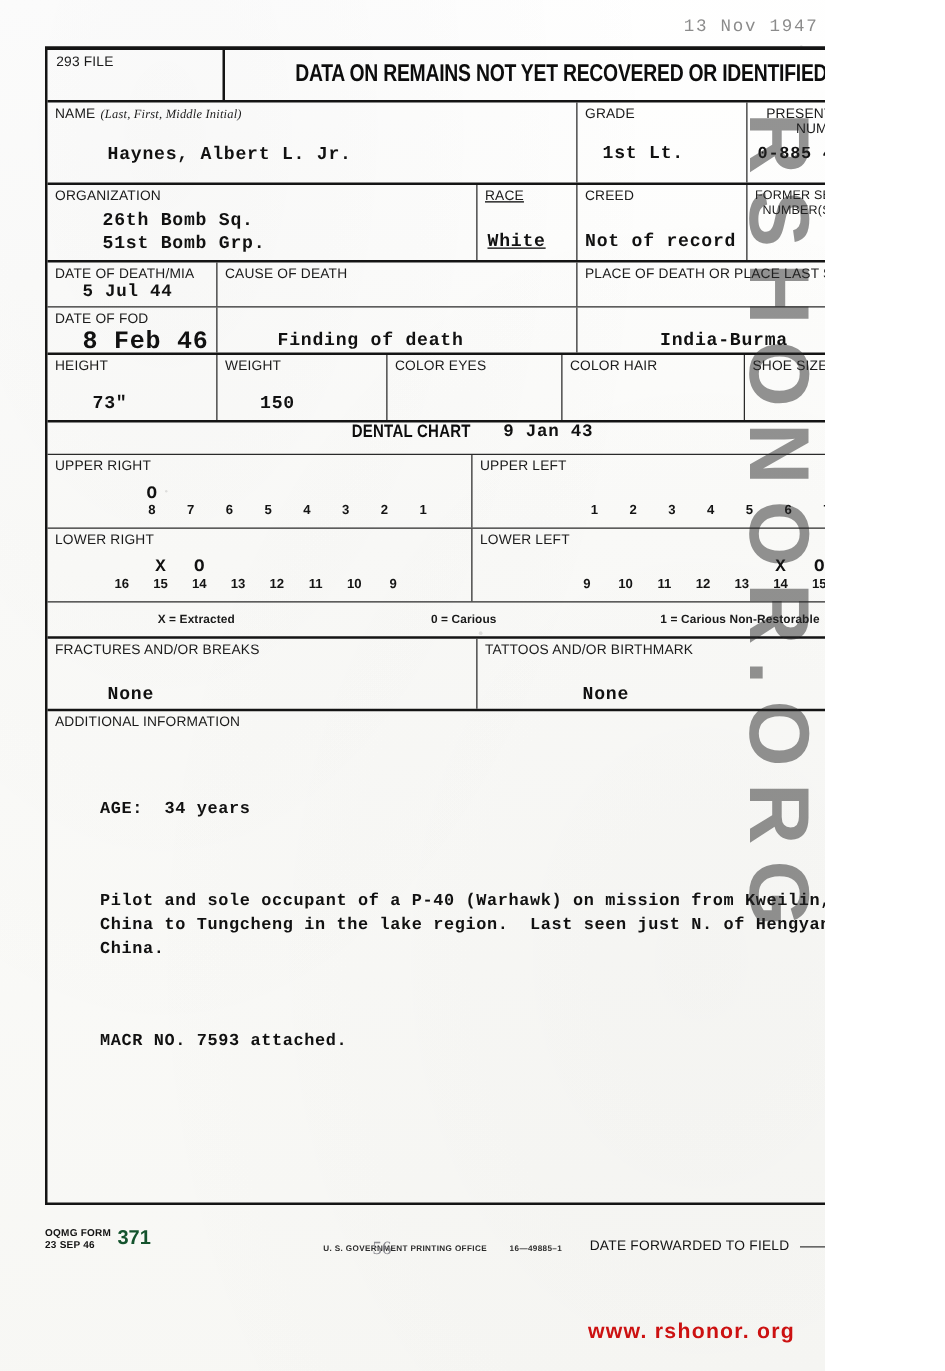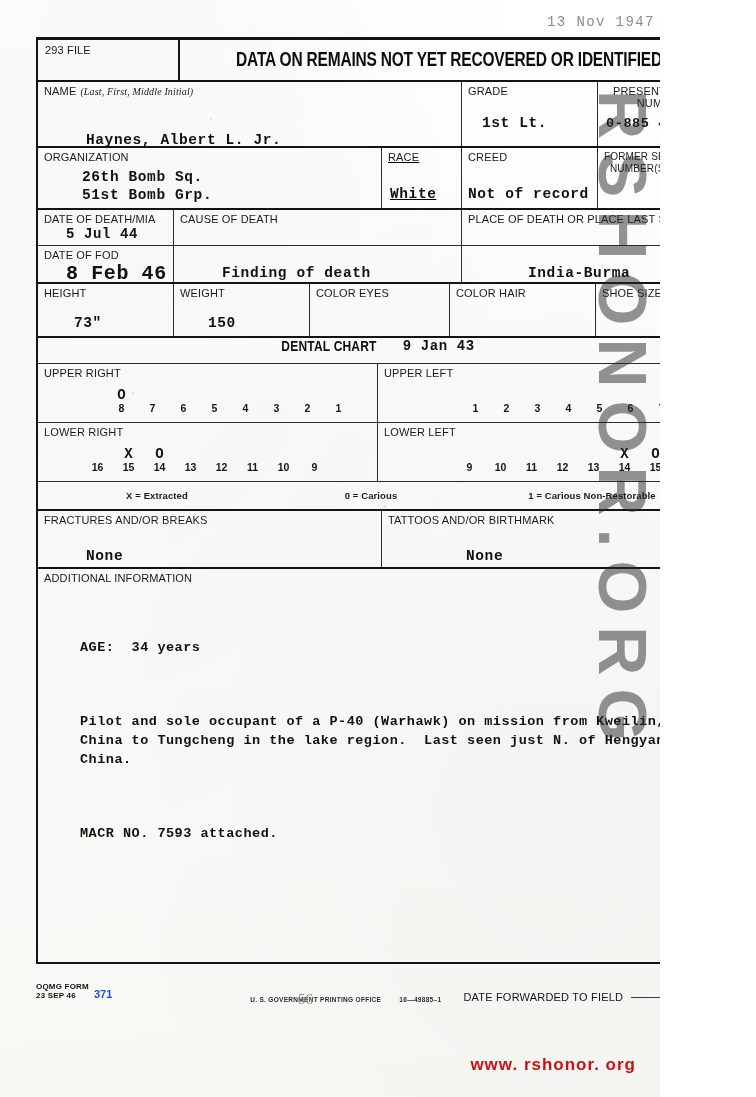--- a/index.html
+++ b/index.html
@@ -200,21 +200,21 @@
   #footer {
     position: absolute;
     left: 36px;
     top: 982px;
     width: 700px;
     z-index: 5;
   }
   #footer-inner { display: flex; align-items: flex-start; }
   #form-code { display: flex; align-items: flex-end; gap: 5px; }
   #form-code-lines { font-size: 8px; font-weight: bold; line-height: 9px; color: #121212; letter-spacing: 0.2px; }
-  #form-code-num { font-size: 11px; font-weight: bold; color: #1d4ed8; letter-spacing: 0px; }
+  #form-code-num { font-size: 16px; font-weight: bold; color: #14532d; letter-spacing: 0px; }
   #gpo {
     font-size: 6.5px;
     font-weight: bold;
     color: #2b2b2b;
     letter-spacing: 0.3px;
     margin-left: 138px;
     margin-top: 14px;
   }
   #gpo .gpo-num { margin-left: 16px; }
   #fwd {
@@ -277,21 +277,21 @@
         <div id="hdr-title">DATA ON REMAINS NOT YET RECOVERED OR IDENTIFIED</div>
       </div>
     </div>
 
     <div class="row" style="height:66px;">
       <div class="cell" style="width:424px;">
         <div style="display:flex;align-items:baseline;gap:4px;">
           <span class="lbl">NAME</span>
           <span class="lbl ital">(Last, First, Middle Initial)</span>
         </div>
-        <div class="val" style="margin:34px 0 0 42px;">Haynes, Albert L. Jr.</div>
+        <div class="val" style="margin:18px 0 0 42px;">Haynes, Albert L. Jr.</div>
       </div>
       <div class="cell" style="width:136px;">
         <div class="lbl">GRADE</div>
         <div class="val" style="margin:18px 0 0 14px;">1st Lt.</div>
       </div>
       <div class="cell last" style="width:120px;">
         <div class="lbl ctr">PRESENT SERIAL</div>
         <div class="lbl ctr">NUMBER</div>
         <div class="val" style="margin:7px 0 0 2px;font-size:13.5px;">0-885 478</div>
       </div>

